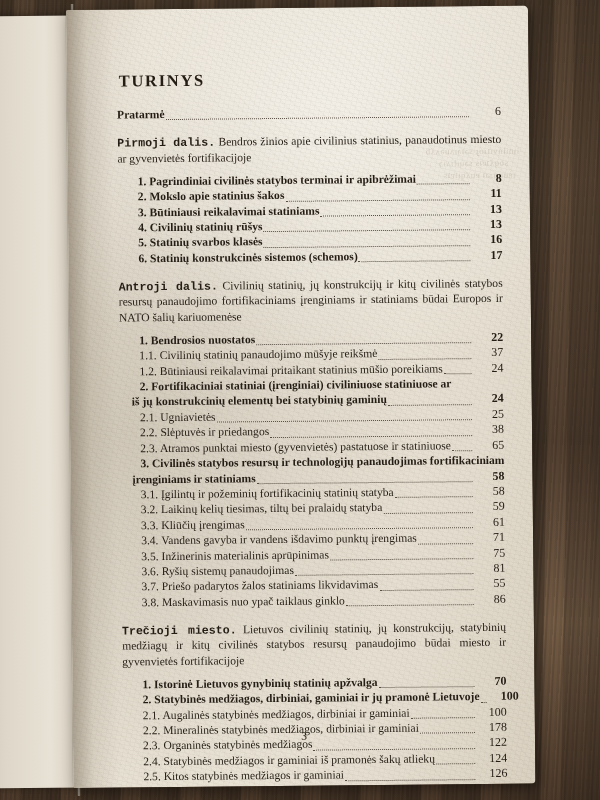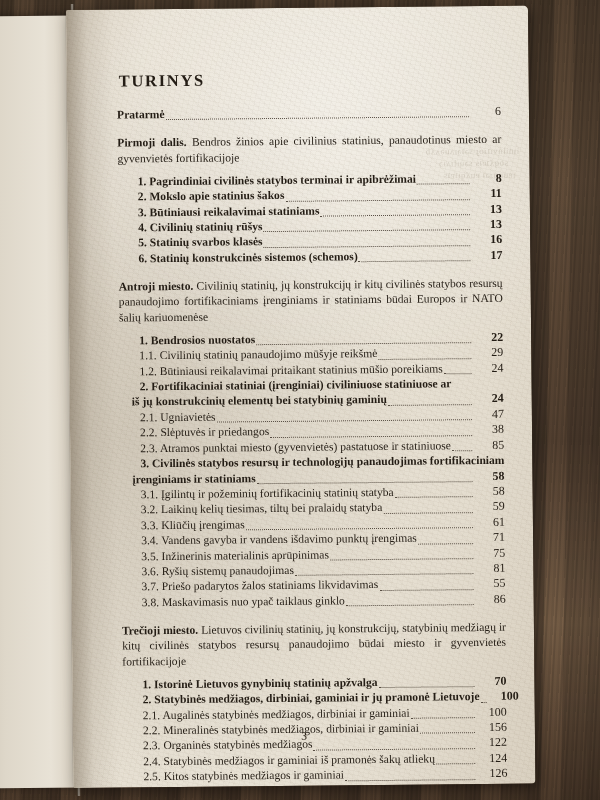--- a/index.html
+++ b/index.html
@@ -95,21 +95,21 @@
 
   .bold  .lbl, .bold .pg {font-weight:bold;}
   .lvl1  {padding-left:20px;}
   .lvl2  {padding-left:20px;}
   .cont  {padding-left:12px;}
 
   .part{
     font-size:11.6px;line-height:15.2px;margin:0;
     text-align:justify;
   }
-  .part b{font-weight:bold;}
+  .part b{font-weight:bold;font-family:Liberation Mono, monospace;}
   .gap-s{height:8px;}
   .gap-m{height:13px;}
 
   .clip{overflow:hidden;}
 
   
   .ghost{
     position:absolute;right:6px;color:#6d604c;opacity:.17;
     font-size:9px;letter-spacing:.4px;transform:scaleX(-1);
     pointer-events:none;white-space:nowrap;
@@ -176,61 +176,61 @@
           <span class="lbl">5. Statinių svarbos klasės</span>
           <span class="dots"></span>
           <span class="pg">16</span>
         </div>
         <div class="row bold lvl1">
           <span class="lbl">6. Statinių konstrukcinės sistemos (schemos)</span>
           <span class="dots"></span>
           <span class="pg">17</span>
         </div>
         <div class="gap-m"></div>
-        <div class="part"><b>Antroji miesto.</b><span> Civilinių statinių, jų konstrukcijų ir kitų civilinės statybos resursų panaudojimo fortifikaciniams įrenginiams ir statiniams būdai Europos ir NATO šalių kariuomenėse</span></div>
+        <div class="part"><b>Antroji dalis.</b><span> Civilinių statinių, jų konstrukcijų ir kitų civilinės statybos resursų panaudojimo fortifikaciniams įrenginiams ir statiniams būdai Europos ir NATO šalių kariuomenėse</span></div>
         <div class="gap-s"></div>
         <div class="row bold lvl1">
           <span class="lbl">1. Bendrosios nuostatos</span>
           <span class="dots"></span>
           <span class="pg">22</span>
         </div>
         <div class="row lvl2">
           <span class="lbl">1.1. Civilinių statinių panaudojimo mūšyje reikšmė</span>
           <span class="dots"></span>
-          <span class="pg">29</span>
+          <span class="pg">37</span>
         </div>
         <div class="row lvl2">
           <span class="lbl">1.2. Būtiniausi reikalavimai pritaikant statinius mūšio poreikiams</span>
           <span class="dots"></span>
           <span class="pg">24</span>
         </div>
         <div class="row bold lvl1">
           <span class="lbl">2. Fortifikaciniai statiniai (įrenginiai) civiliniuose statiniuose ar</span>
           <span style="flex: 1 1 auto;"></span>
           <span class="pg"></span>
         </div>
         <div class="row bold cont">
           <span class="lbl">iš jų konstrukcinių elementų bei statybinių gaminių</span>
           <span class="dots"></span>
           <span class="pg">24</span>
         </div>
         <div class="row lvl2">
           <span class="lbl">2.1. Ugniavietės</span>
           <span class="dots"></span>
-          <span class="pg">47</span>
+          <span class="pg">25</span>
         </div>
         <div class="row lvl2">
           <span class="lbl">2.2. Slėptuvės ir priedangos</span>
           <span class="dots"></span>
           <span class="pg">38</span>
         </div>
         <div class="row lvl2">
           <span class="lbl">2.3. Atramos punktai miesto (gyvenvietės) pastatuose ir statiniuose</span>
           <span class="dots"></span>
-          <span class="pg">85</span>
+          <span class="pg">65</span>
         </div>
         <div class="row bold lvl1 clip">
           <span class="lbl">3. Civilinės statybos resursų ir technologijų panaudojimas fortifikaciniams</span>
           <span style="flex: 1 1 auto;"></span>
         </div>
         <div class="row bold cont">
           <span class="lbl">įrenginiams ir statiniams</span>
           <span class="dots"></span>
           <span class="pg">58</span>
         </div>
@@ -288,21 +288,21 @@
           <span class="pg">100</span>
         </div>
         <div class="row lvl2">
           <span class="lbl">2.1. Augalinės statybinės medžiagos, dirbiniai ir gaminiai</span>
           <span class="dots"></span>
           <span class="pg">100</span>
         </div>
         <div class="row lvl2">
           <span class="lbl">2.2. Mineralinės statybinės medžiagos, dirbiniai ir gaminiai</span>
           <span class="dots"></span>
-          <span class="pg">156</span>
+          <span class="pg">178</span>
         </div>
         <div class="row lvl2">
           <span class="lbl">2.3. Organinės statybinės medžiagos</span>
           <span class="dots"></span>
           <span class="pg">122</span>
         </div>
         <div class="row lvl2">
           <span class="lbl">2.4. Statybinės medžiagos ir gaminiai iš pramonės šakų atliekų</span>
           <span class="dots"></span>
           <span class="pg">124</span>

